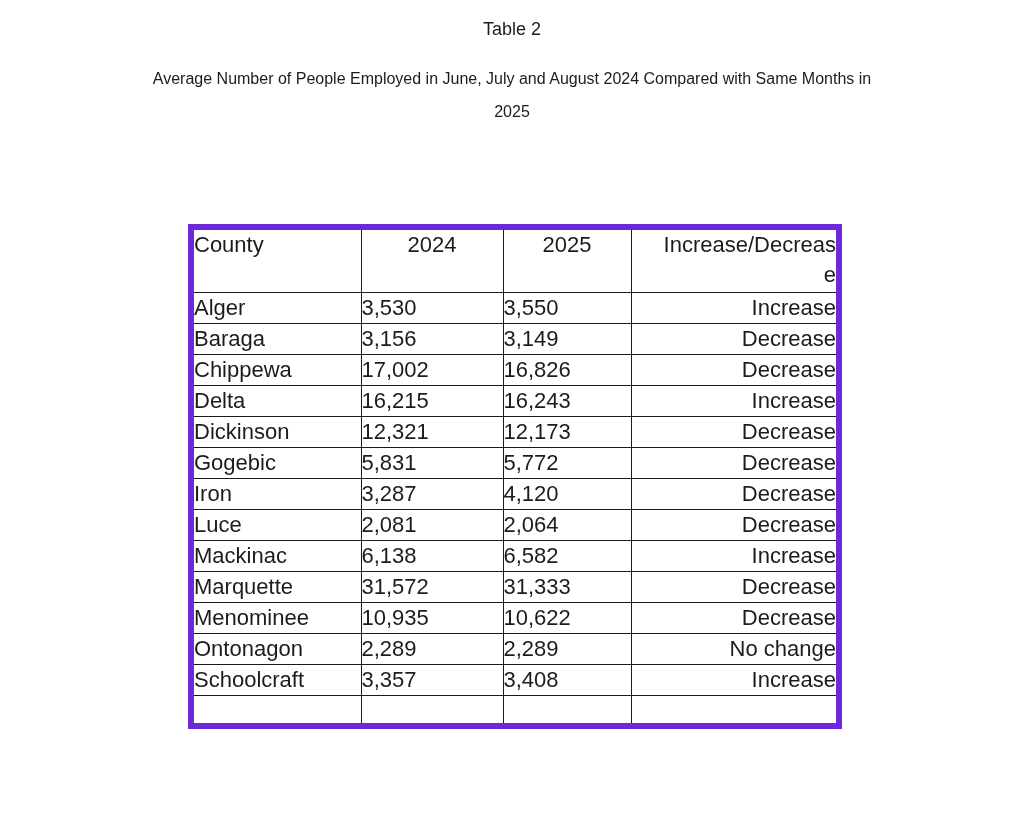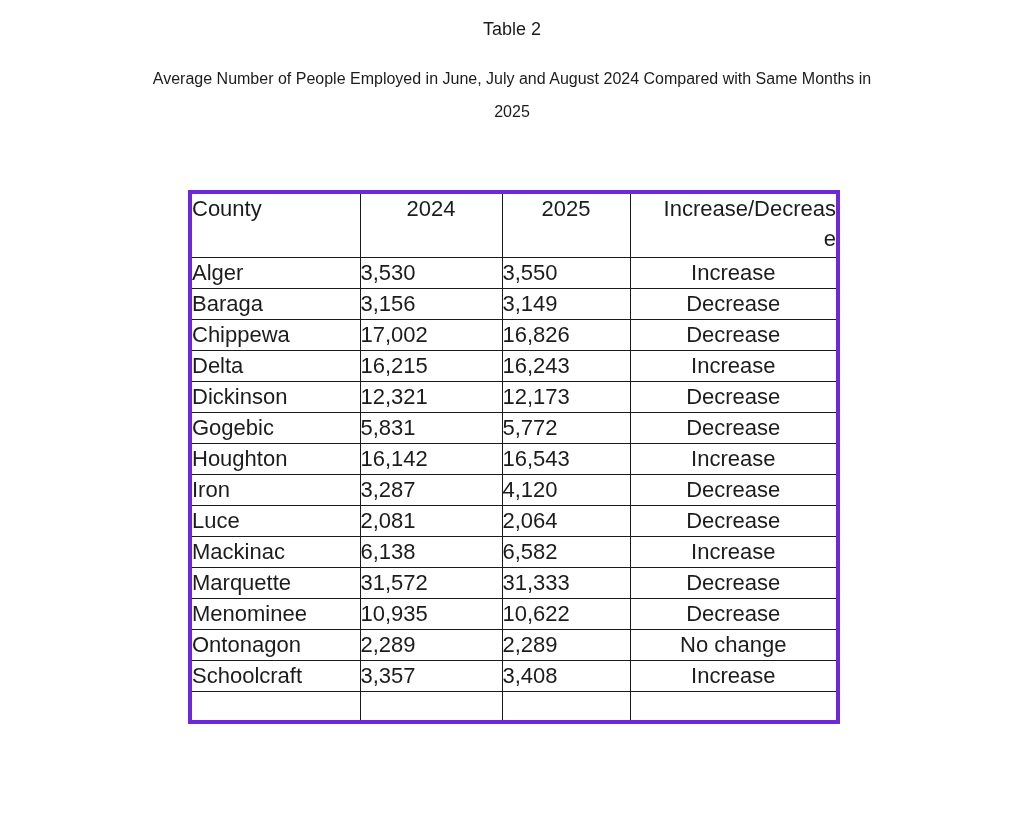--- a/index.html
+++ b/index.html
@@ -27,25 +27,25 @@
     text-align: center;
     font-size: 16px;
     line-height: 33px;
     font-weight: 400;
   }
   .doc-subtitle .line {
     display: block;
     white-space: nowrap;
   }
   table.emp-table {
-    margin: 62px 0 0 188px;
+    margin: 96px 0 0 188px;
     width: 648px;
     table-layout: fixed;
     border-collapse: collapse;
-    border: 4px solid #6d28d9;
+    border: 6px solid #6d28d9;
   }
   table.emp-table th,
   table.emp-table td {
     border: 1.5px solid #1a1a1a;
     font-size: 22px;
     font-weight: 400;
     padding: 0;
     overflow: hidden;
   }
   thead th {
@@ -71,21 +71,21 @@
   }
   td.c-county {
     text-align: left;
     padding-left: 13px;
   }
   td.c-num {
     text-align: left;
     padding-right: 12px;
   }
   td.c-change {
-    text-align: center;
+    text-align: right;
     padding-left: 14px;
   }
   tr.empty-row td { height: 31px; }
 </style>
 </head>
 <body>
 
 <div>
 
   <div class="doc-title">Table 2</div>
@@ -144,26 +144,20 @@
           <td class="c-num">12,173</td>
           <td class="c-change">Decrease</td>
         </tr>
         <tr>
           <td class="c-county">Gogebic</td>
           <td class="c-num">5,831</td>
           <td class="c-num">5,772</td>
           <td class="c-change">Decrease</td>
         </tr>
         <tr>
-          <td class="c-county">Houghton</td>
-          <td class="c-num">16,142</td>
-          <td class="c-num">16,543</td>
-          <td class="c-change">Increase</td>
-        </tr>
-        <tr>
           <td class="c-county">Iron</td>
           <td class="c-num">3,287</td>
           <td class="c-num">4,120</td>
           <td class="c-change">Decrease</td>
         </tr>
         <tr>
           <td class="c-county">Luce</td>
           <td class="c-num">2,081</td>
           <td class="c-num">2,064</td>
           <td class="c-change">Decrease</td>

